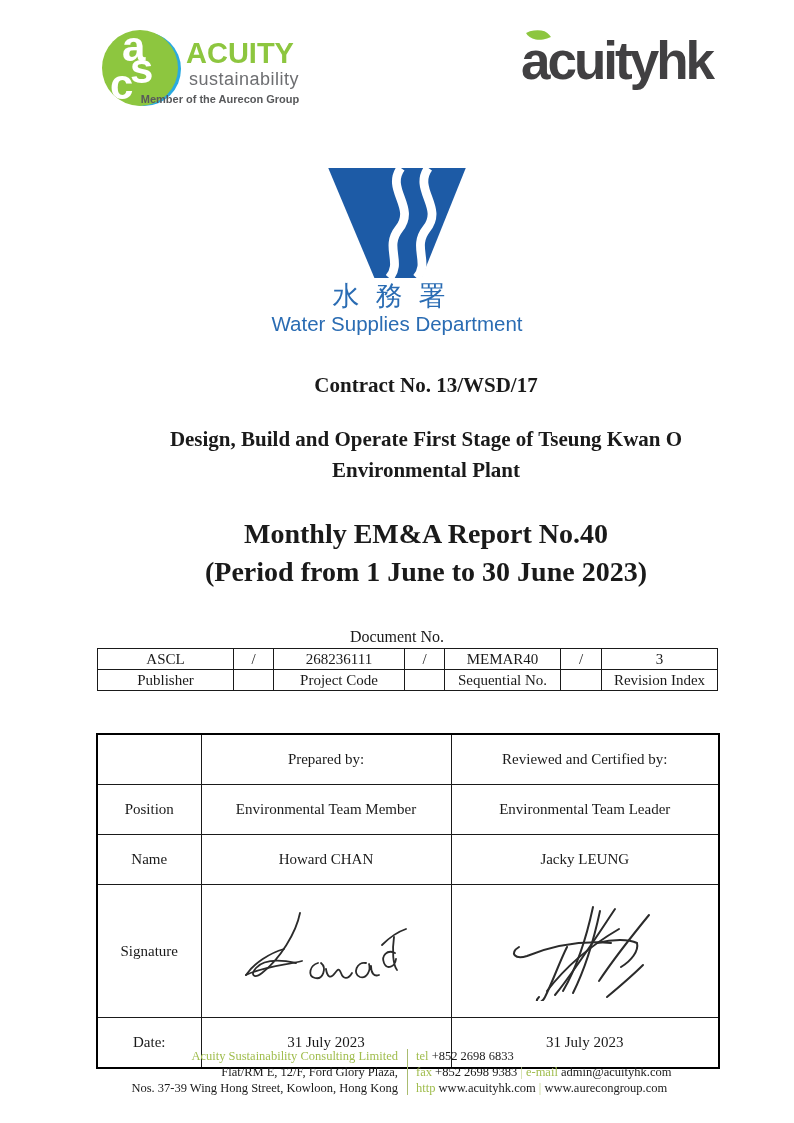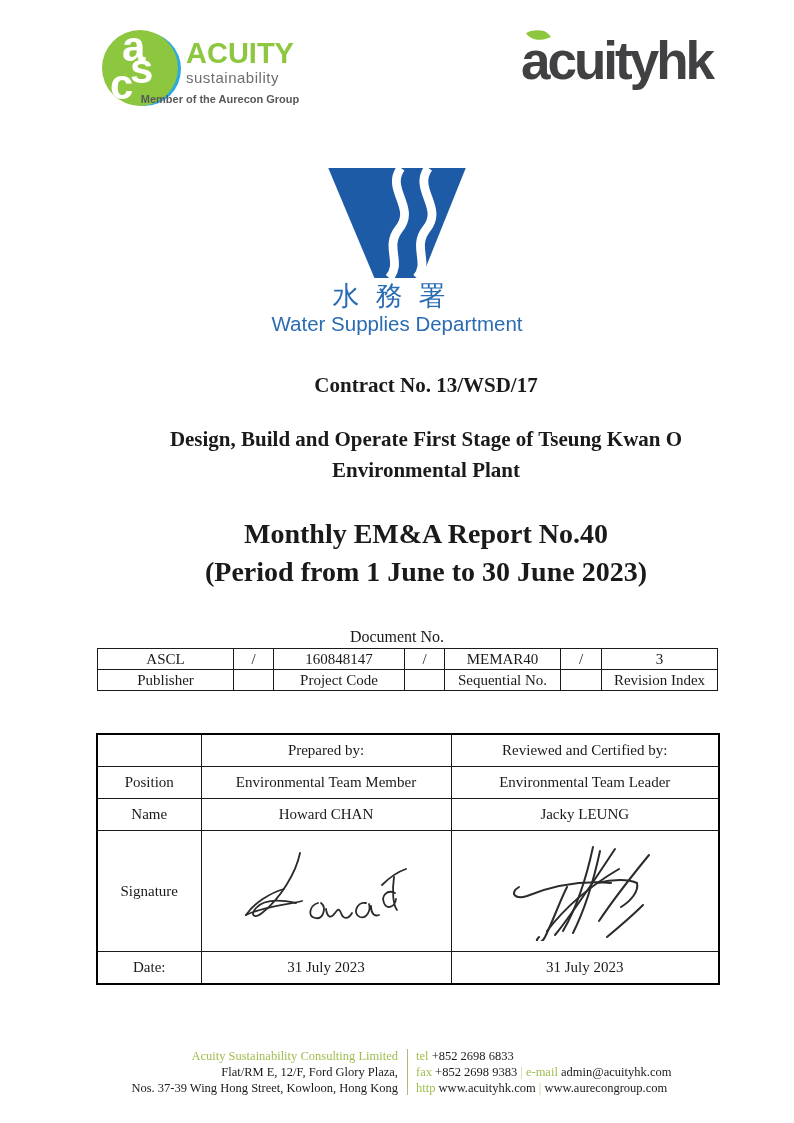--- a/index.html
+++ b/index.html
@@ -13,21 +13,21 @@
   .acuity-logo{position:absolute;left:102px;top:30px;width:200px;height:82px;}
   .asc-badge{position:absolute;left:0;top:0;width:78px;height:78px;}
   .asc-crescent{position:absolute;left:5px;top:2px;width:74px;height:74px;border-radius:50%;background:#29aae1;}
   .asc-circle{position:absolute;left:0;top:0;width:76px;height:76px;border-radius:50%;background:#8dc63f;overflow:hidden;}
   .asc-circle span{position:absolute;color:#ffffff;font-family:"Liberation Sans",sans-serif;font-weight:bold;line-height:1;}
   .asc-a{font-size:42px;left:20px;top:-4px;}
   .asc-s{font-size:42px;left:28px;top:18px;}
   .asc-c{font-size:42px;left:8px;top:34px;}
   .acuity-words{position:absolute;left:84px;top:8px;width:116px;}
   .acuity-name{font-family:"Liberation Sans",sans-serif;font-weight:bold;font-size:29px;line-height:30px;color:#8dc63f;letter-spacing:0px;}
-  .acuity-sub{font-family:"Liberation Sans",sans-serif;font-size:15px;color:#6d6e71;text-align:left;letter-spacing:0.5px;margin-top:1px;}
+  .acuity-sub{font-family:"Liberation Sans",sans-serif;font-size:18px;color:#6d6e71;text-align:center;letter-spacing:0.5px;margin-top:1px;}
   .acuity-tagline{position:absolute;left:36px;top:63px;width:164px;text-align:center;
     font-family:"Liberation Sans",sans-serif;font-weight:bold;font-size:11px;color:#58595b;}
 
   
   .aurecon-logo{position:absolute;right:82px;top:32px;height:60px;}
   .aurecon-text{font-family:"Liberation Sans",sans-serif;font-weight:800;font-size:53px;line-height:58px;
     color:#414042;letter-spacing:-3px;}
   .aurecon-leaf{position:absolute;left:7px;top:-4px;width:21px;height:14px;background:#8dc63f;
     border-radius:0 100% 0 100%;transform:rotate(-24deg);}
 
@@ -46,21 +46,21 @@
 
   
   .docno-label{position:absolute;left:0;top:628px;width:794px;text-align:center;font-size:16px;}
   table{border-collapse:collapse;}
   .docno-table{position:absolute;left:97px;top:648px;width:620px;table-layout:fixed;}
   .docno-table td{border:1px solid #1a1a1a;text-align:center;font-size:15px;height:20px;padding:0;line-height:20px;}
 
   
   .signoff-table{position:absolute;left:96px;top:733px;width:622px;table-layout:fixed;
     border:2.5px solid #000;}
-  .signoff-table td{border:1px solid #1a1a1a;text-align:center;font-size:15px;padding:7px;vertical-align:middle;}
+  .signoff-table td{border:1px solid #1a1a1a;text-align:center;font-size:15px;padding:16px;vertical-align:middle;}
   .row-h{height:23px;}
   .row-sig{height:121px;}
   .row-date{height:25px;}
   .sig-svg{display:block;margin:0 auto;}
 
   
   .footer{position:absolute;left:0;top:1048px;width:794px;display:flex;justify-content:center;
     font-size:12.5px;line-height:16px;}
   .footer-left{width:312px;text-align:right;}
   .footer-divider{width:1px;background:#a9bc70;margin:1px 8px 1px 9px;}
@@ -122,21 +122,21 @@
         <col style="width:131px">
         <col style="width:40px">
       <col style="width:116px">
         <col style="width:41px">
         <col style="width:116px">
     </colgroup>
     <tbody>
         <tr>
       <td>ASCL</td>
       <td>/</td>
-      <td>160848147</td>
+      <td>268236111</td>
       <td>/</td>
       <td>MEMAR40</td>
       <td>/</td>
       <td>3</td>
     </tr>
     <tr>
       <td>Publisher</td>
       <td></td>
       <td>Project Code</td>
       <td></td>

